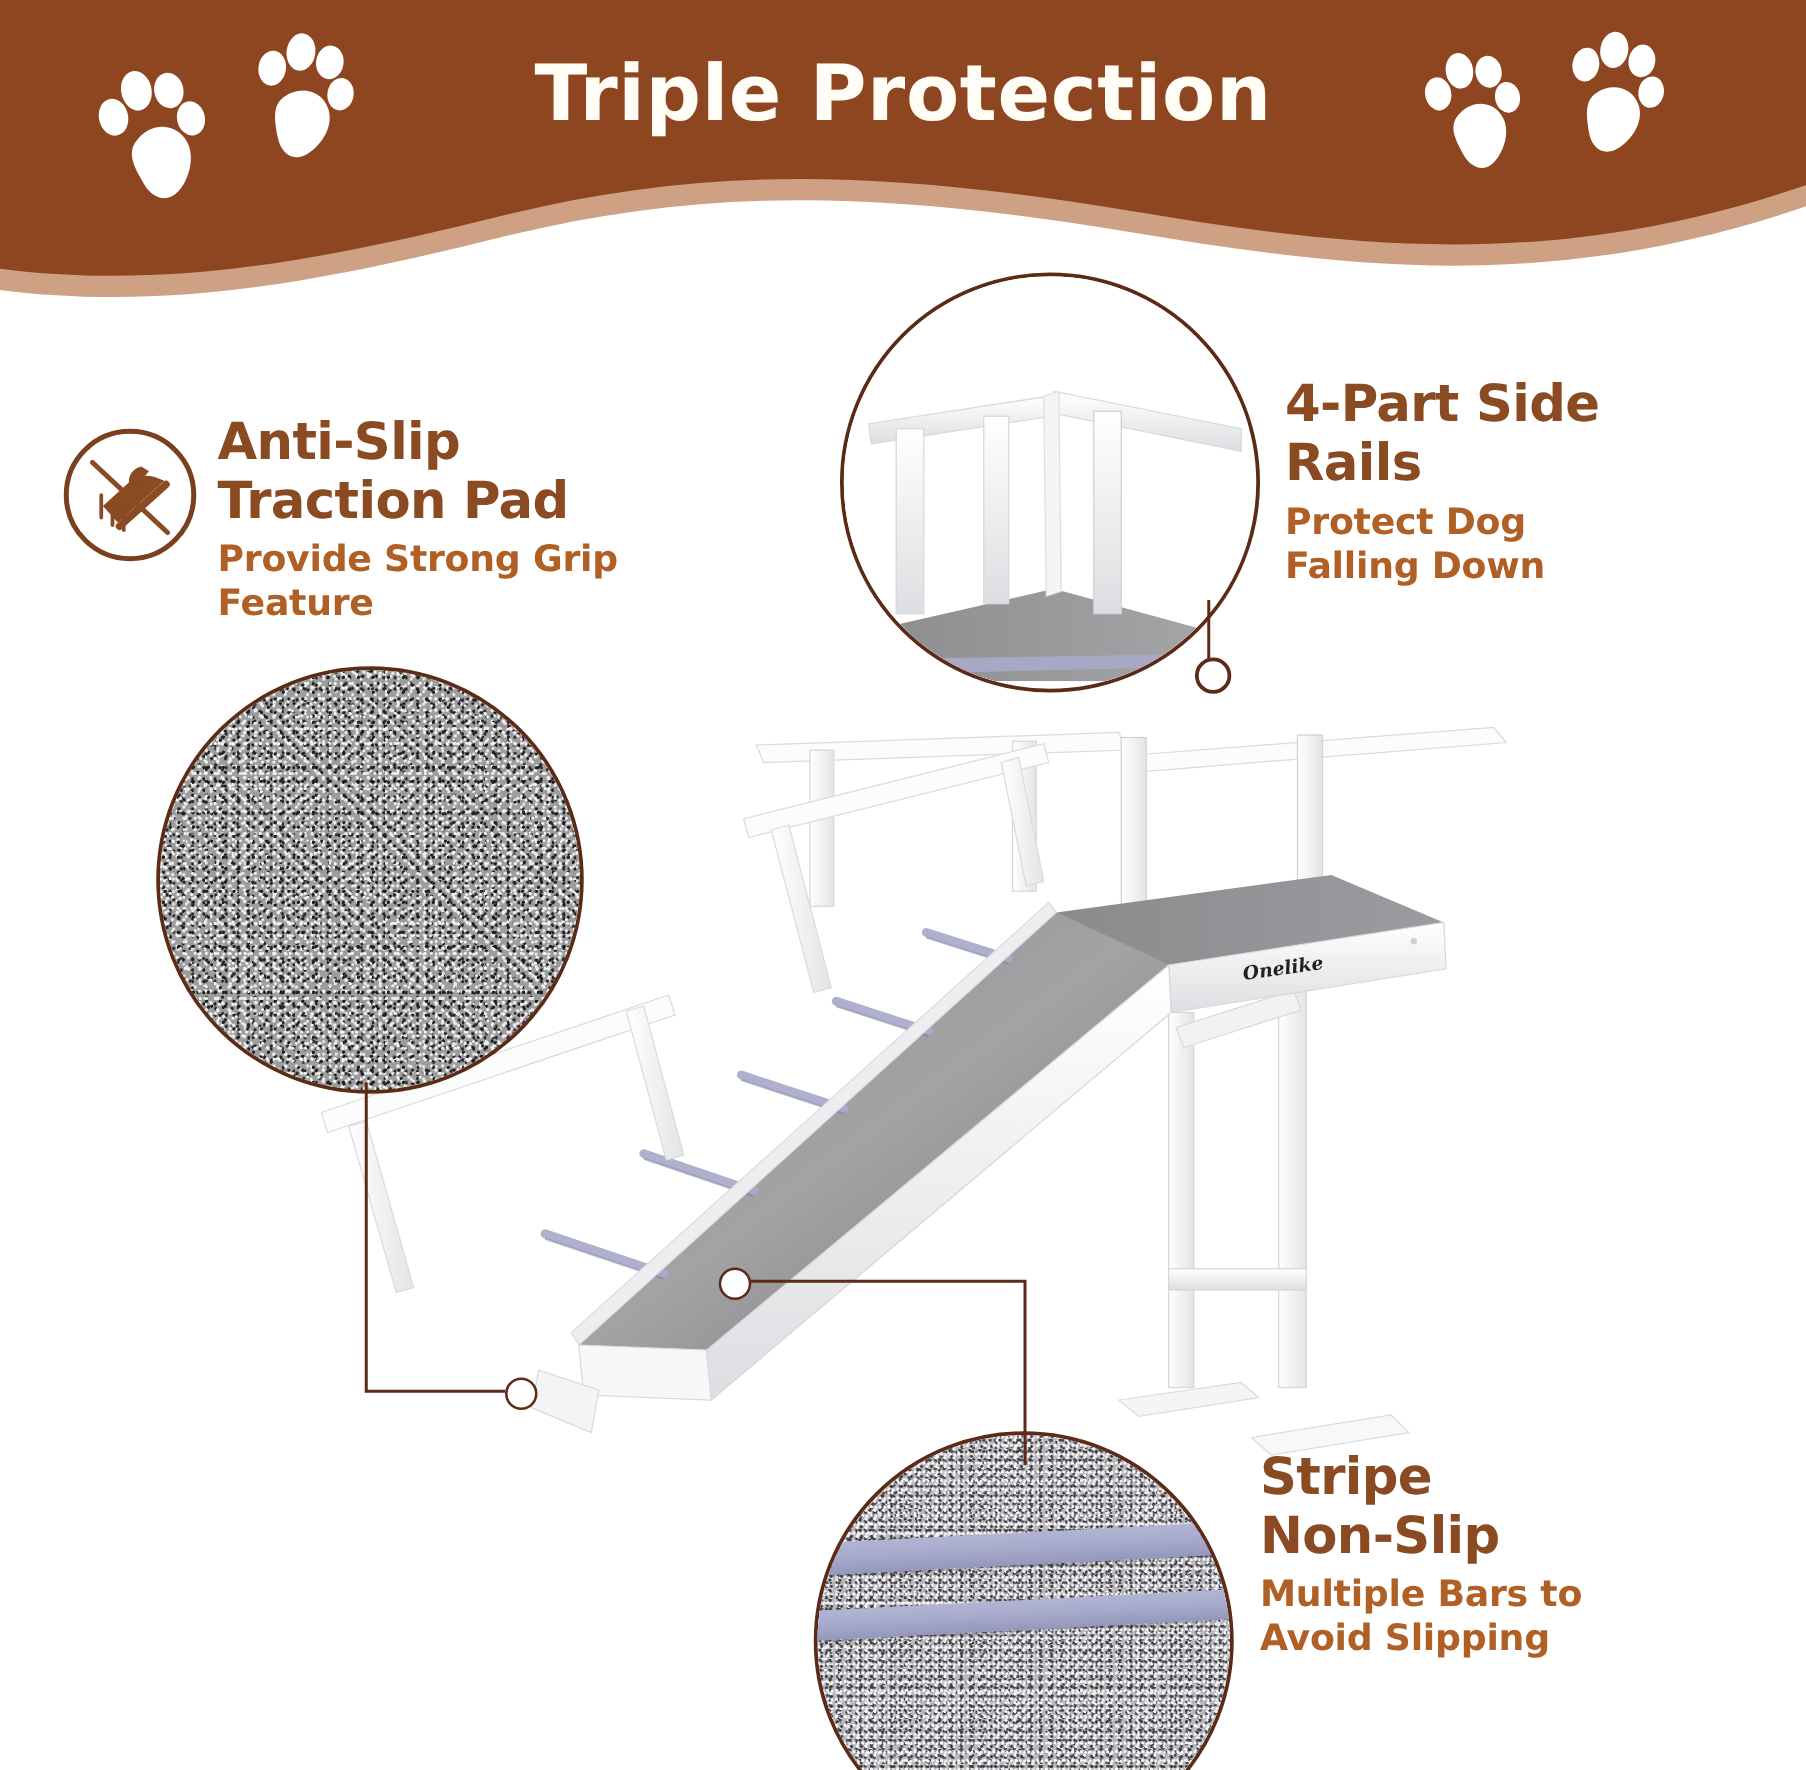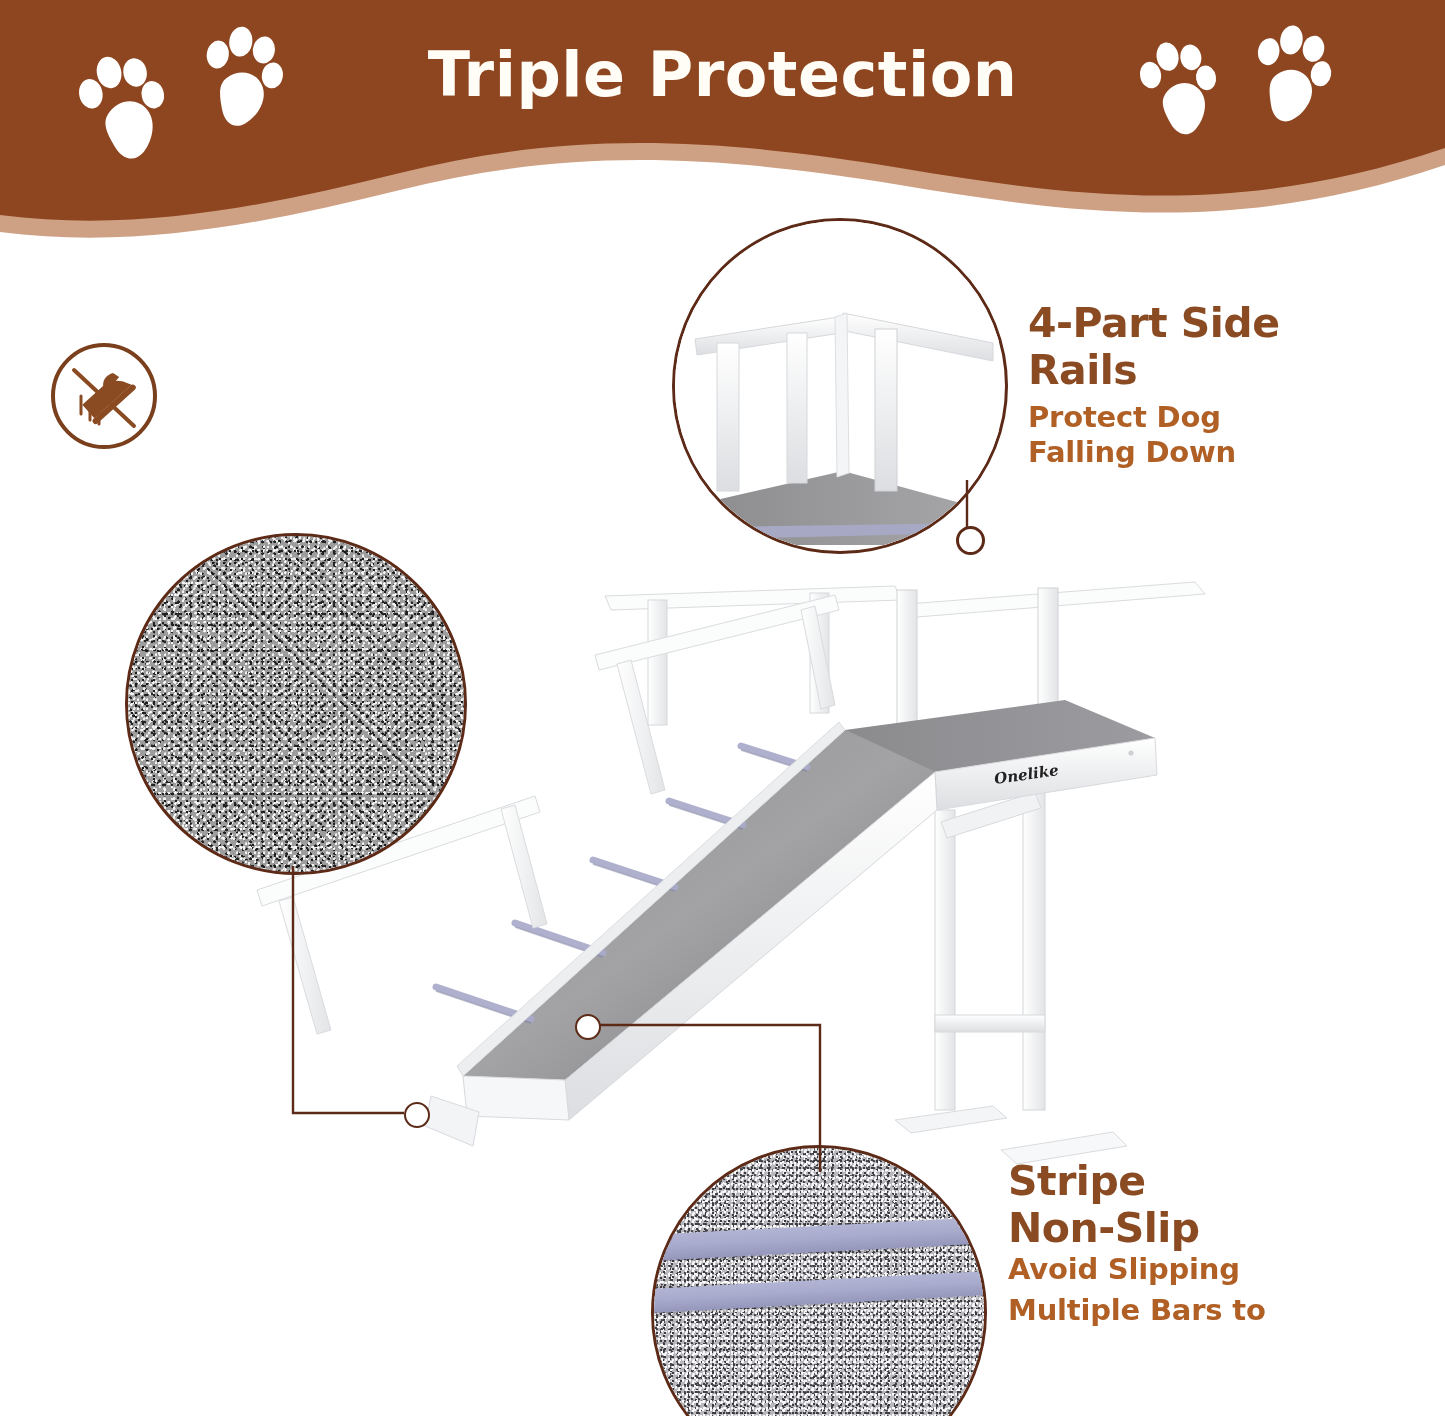--- a/index.html
+++ b/index.html
@@ -298,28 +298,34 @@
         <rect x="30" y="66" width="56" height="6" rx="3" fill="#8a4a22"></rect>
       </g>
       <g stroke="#8a4a22" stroke-width="3" stroke-linecap="round">
         <line x1="33" y1="56" x2="33" y2="74"></line>
         <line x1="42" y1="62" x2="42" y2="80"></line>
         <line x1="51" y1="68" x2="51" y2="84"></line>
       </g>
       <line x1="26" y1="30" x2="86" y2="86" stroke="#8a4a22" stroke-width="4" stroke-linecap="round"></line>
     </svg>
   </div>
+  <div class="callout" id="cal-antislip">
+    <div class="head">Anti-Slip</div>
+    <div class="head">Traction Pad</div>
+    <div class="sub">Provide Strong Grip</div>
+    <div class="sub" style="margin-top:0">Feature</div>
+  </div>
 
   <div class="callout" id="cal-rails">
     <div class="head">4-Part Side</div>
     <div class="head">Rails</div>
     <div class="sub">Protect Dog</div>
     <div class="sub" style="margin-top:0">Falling Down</div>
   </div>
 
   <div class="callout" id="cal-stripe">
     <div class="head">Stripe</div>
     <div class="head">Non-Slip</div>
+    <div class="sub">Multiple Bars to</div>
     <div class="sub" style="margin-top:0">Avoid Slipping</div>
-    <div class="sub">Multiple Bars to</div>
   </div>
 
 </div>
 
 </body></html>

